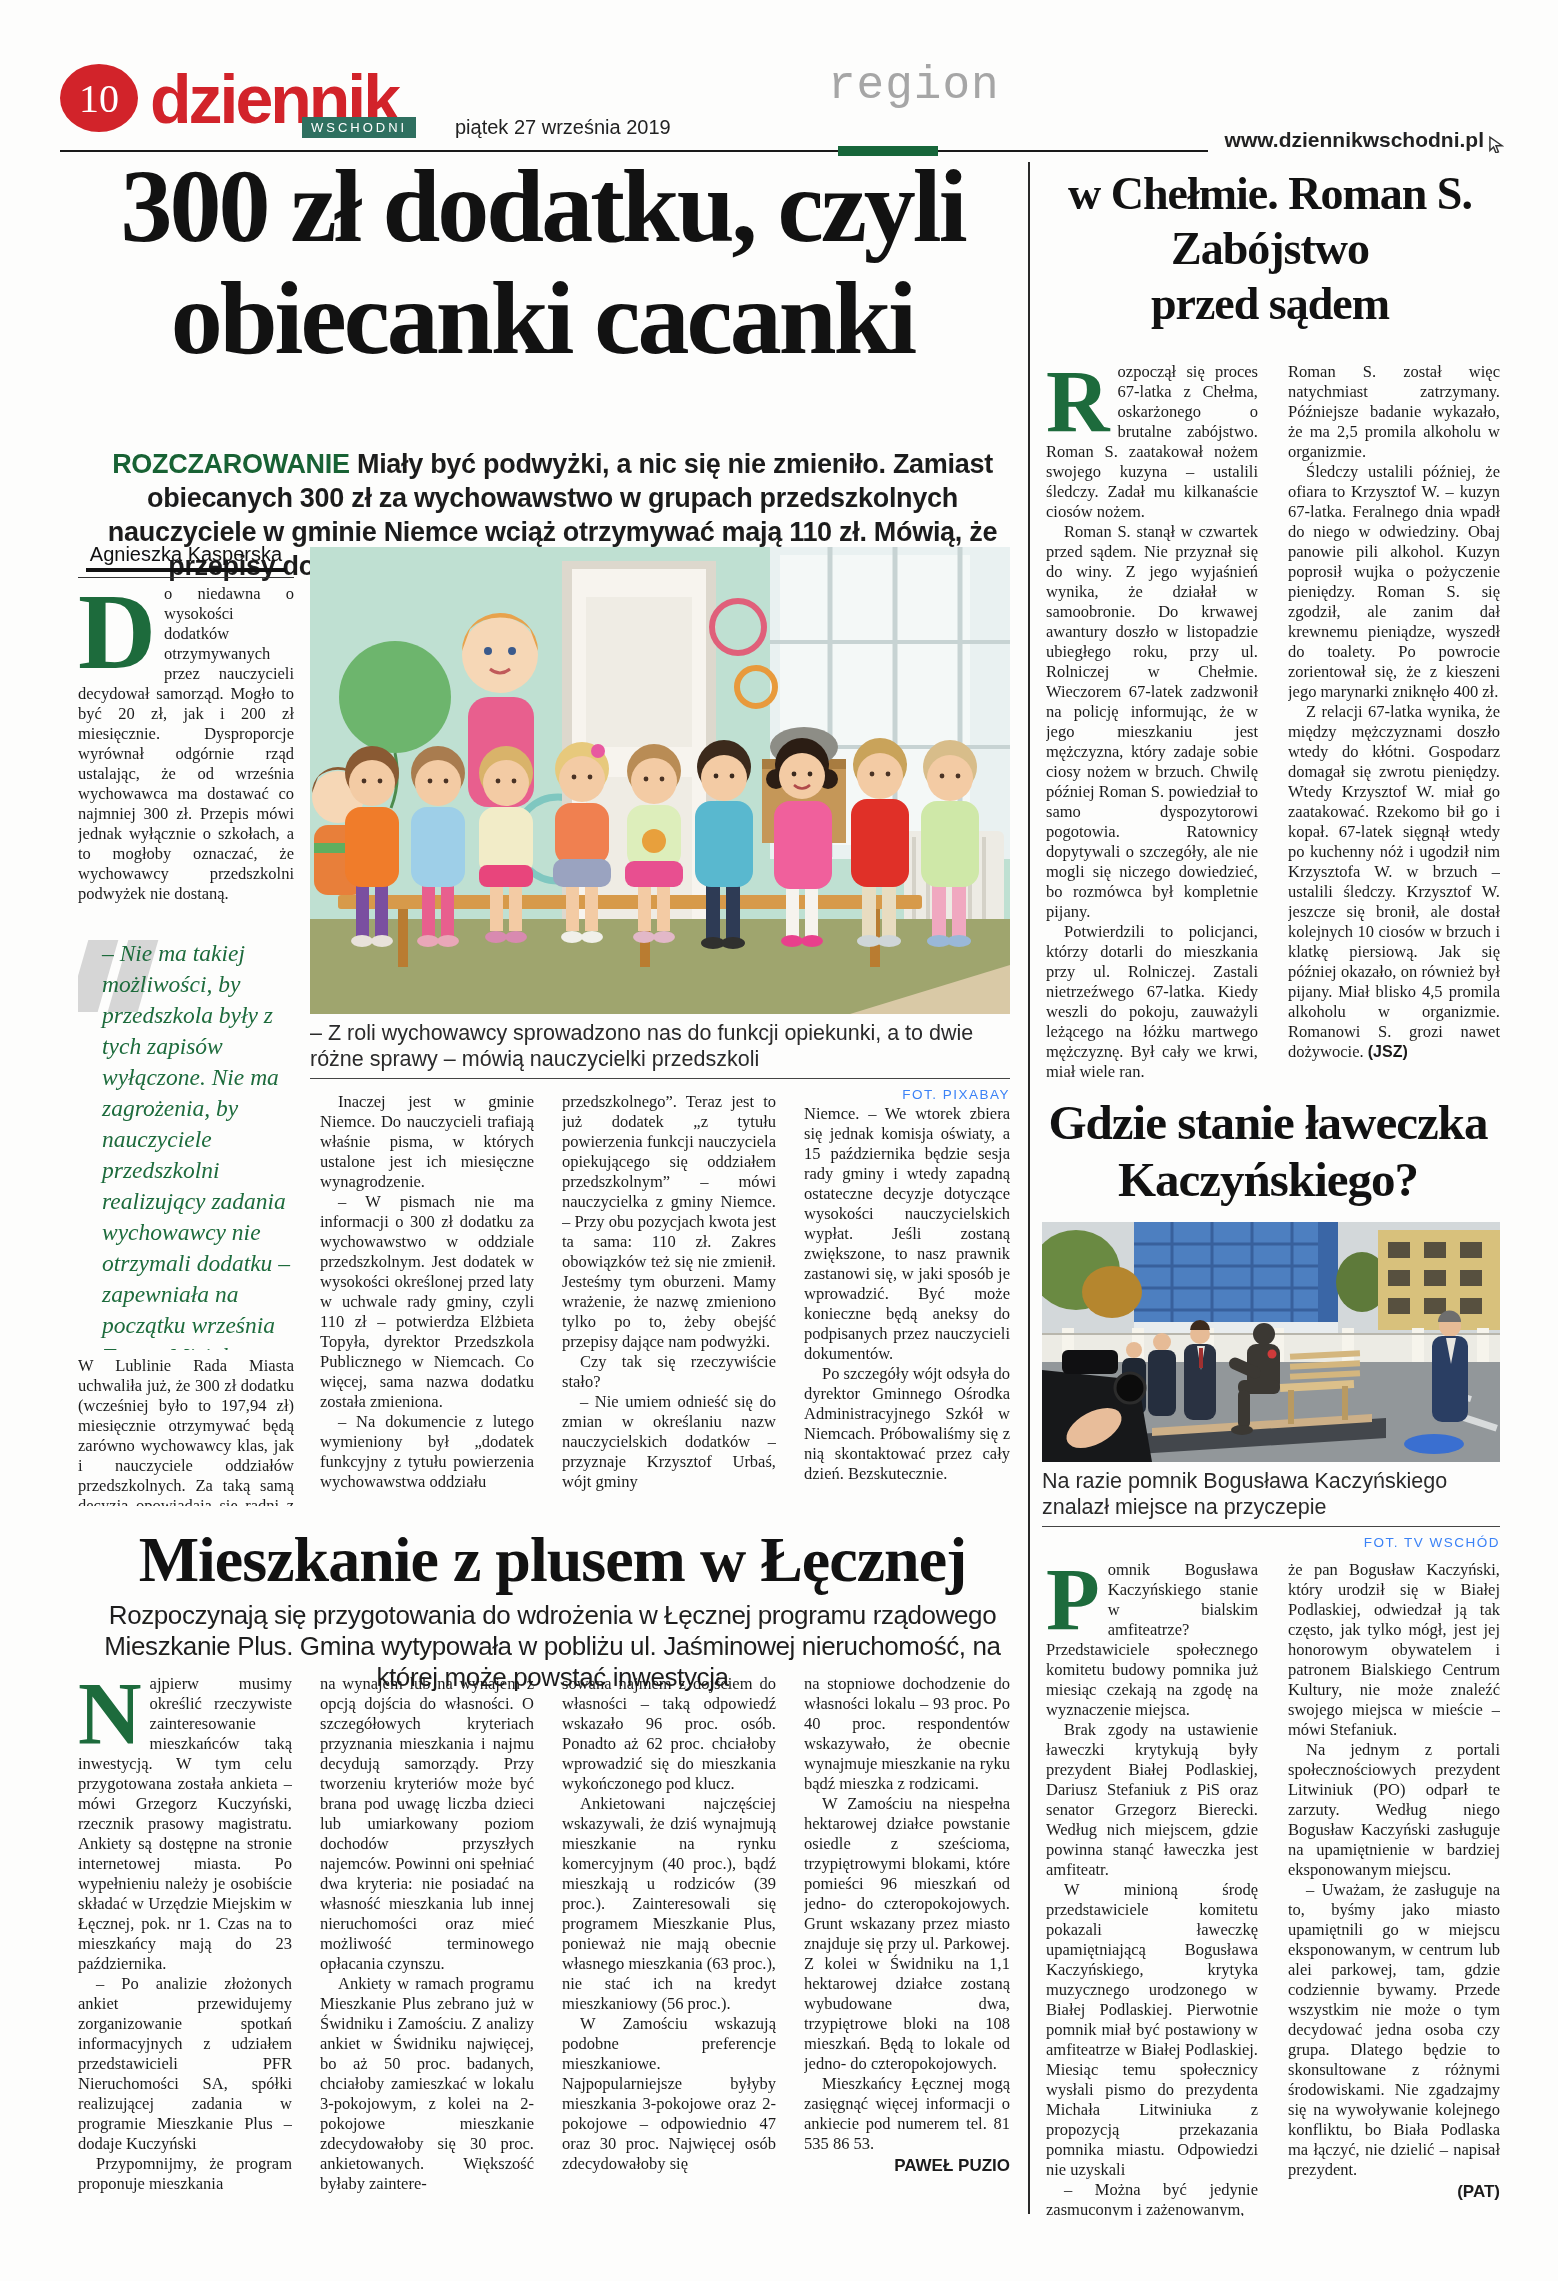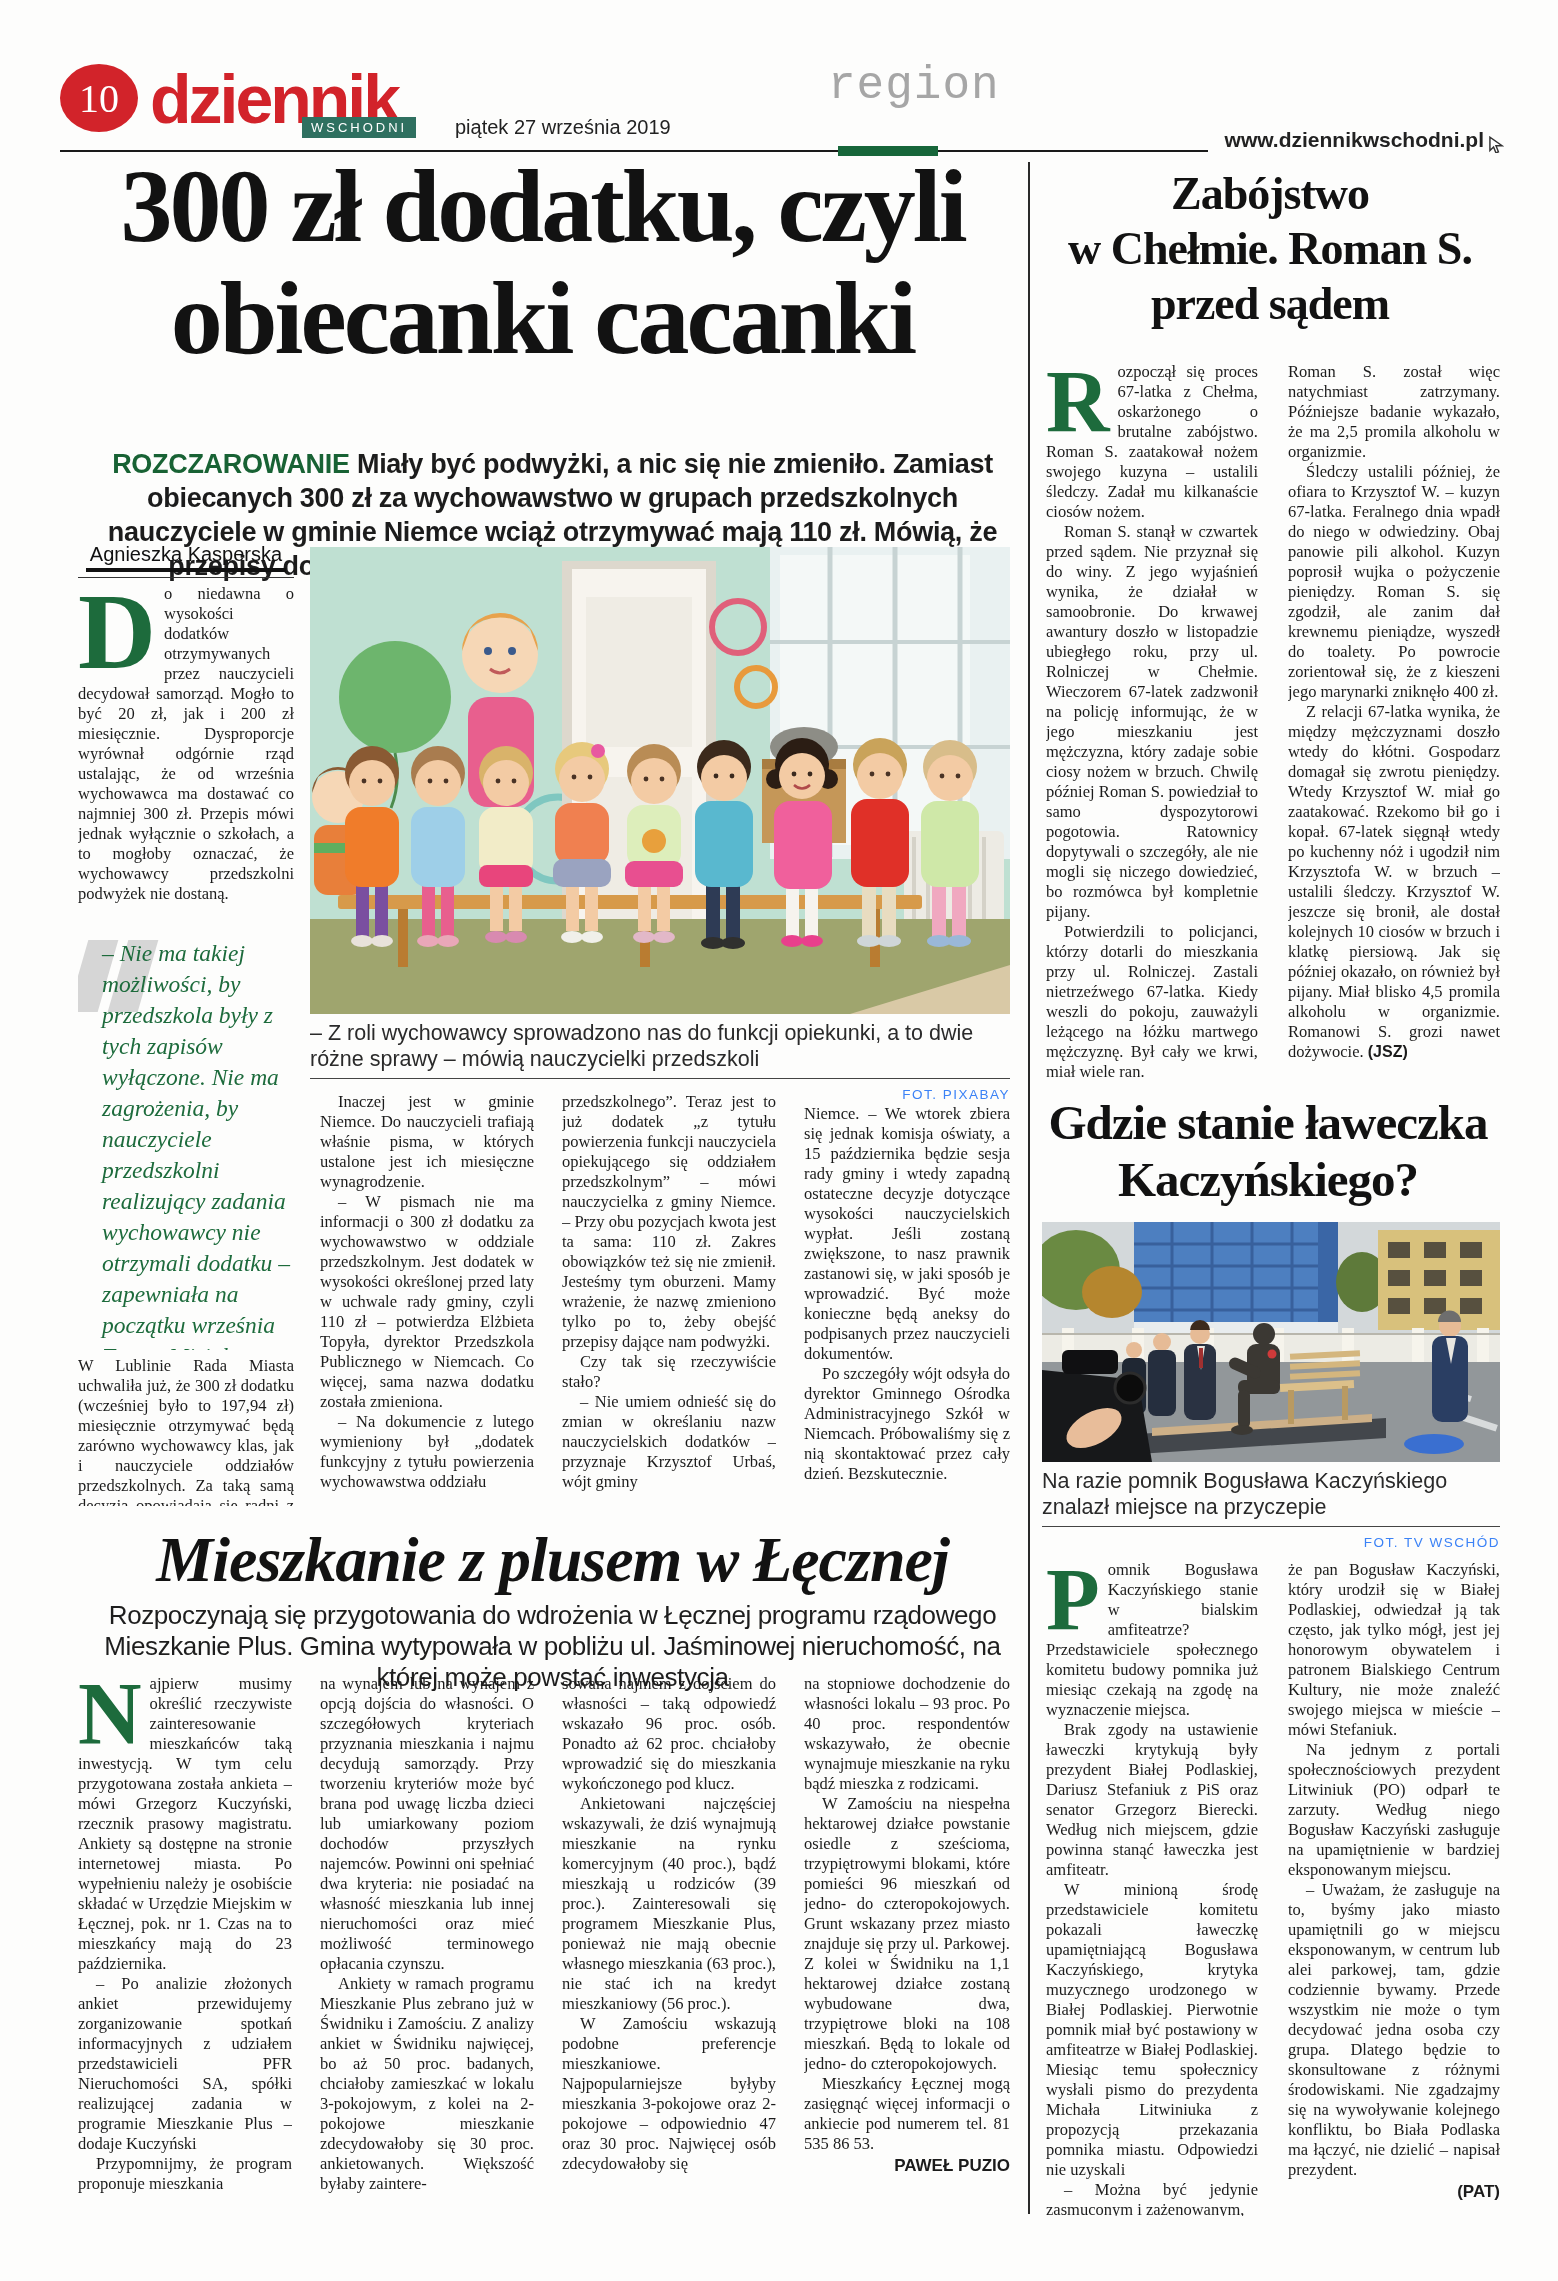--- a/index.html
+++ b/index.html
@@ -63,21 +63,21 @@
   .credit{display:block;text-align:right;font-size:13.5px;color:#3b82f6;letter-spacing:1.5px;
         margin-top:3px;font-family:"Liberation Sans",sans-serif;}
   
   .vdivider{position:absolute;left:1028px;top:162px;width:2px;height:2052px;background:#2a2a2a;}
   .crimehead{position:absolute;left:1040px;top:166px;width:460px;text-align:center;
         font-weight:bold;font-size:46px;line-height:55px;letter-spacing:-1px;color:#121212;}
   .benchhead{position:absolute;left:1036px;top:1094px;width:464px;text-align:center;
         font-weight:bold;font-size:49px;line-height:57px;letter-spacing:-1px;color:#121212;}
   
   .househead{position:absolute;left:85px;top:1526px;width:935px;text-align:center;
-        font-weight:bold;font-size:64px;line-height:68px;letter-spacing:-1px;color:#121212;font-style:italic;}
+        font-weight:bold;font-size:64px;line-height:68px;letter-spacing:-1px;color:#121212;}
   .housesub{position:absolute;left:85px;top:1600px;width:935px;text-align:center;
         font-family:"Liberation Sans",sans-serif;font-size:26px;line-height:31px;color:#1e1e1e;
         letter-spacing:-0.4px;}
 </style>
 </head>
 <body>
 
 <div class="page">
 
   <div class="pagenum">
@@ -290,22 +290,22 @@
     <p class="bp">– Nie umiem odnieść się do zmian w określaniu nazw nauczycielskich dodatków – przyznaje Krzysztof Urbaś, wójt gminy</p>
   </div>
   <div class="col" style="left:804px;top:1092px;width:206px;height:468px;margin-top:12px;">
     <p class="bp noind">Niemce. – We wtorek zbiera się jednak komisja oświaty, a 15 października będzie sesja rady gminy i wtedy zapadną ostateczne decyzje dotyczące wysokości nauczycielskich wypłat. Jeśli zostaną zwiększone, to nasz prawnik zastanowi się, w jaki sposób je wprowadzić. Być może konieczne będą aneksy do podpisanych przez nauczycieli dokumentów.</p>
     <p class="bp">Po szczegóły wójt odsyła do dyrektor Gminnego Ośrodka Administracyjnego Szkół w Niemcach. Próbowaliśmy się z nią skontaktować przez cały dzień. Bezskutecznie.</p>
   </div>
 
   <div class="vdivider"></div>
 
   <div class="crimehead">
+    <div>w Chełmie. Roman S.</div>
     <div>Zabójstwo</div>
-    <div>w Chełmie. Roman S.</div>
     <div>przed sądem</div>
   </div>
   <div class="col" style="left:1046px;top:362px;width:212px;height:724px;">
     <p class="bp"><span class="dropcap">R</span><span>ozpoczął się proces 67-latka z Chełma, oskarżonego o brutalne zabójstwo. Roman S. zaatakował nożem swojego kuzyna – ustalili śledczy. Zadał mu kilkanaście ciosów nożem.</span></p>
     <p class="bp">Roman S. stanął w czwartek przed sądem. Nie przyznał się do winy. Z jego wyjaśnień wynika, że działał w samoobronie. Do krwawej awantury doszło w listopadzie ubiegłego roku, przy ul. Rolniczej w Chełmie. Wieczorem 67-latek zadzwonił na policję informując, że w jego mieszkaniu jest mężczyzna, który zadaje sobie ciosy nożem w brzuch. Chwilę później Roman S. powiedział to samo dyspozytorowi pogotowia. Ratownicy dopytywali o szczegóły, ale nie mogli się niczego dowiedzieć, bo rozmówca był kompletnie pijany.</p>
     <p class="bp">Potwierdzili to policjanci, którzy dotarli do mieszkania przy ul. Rolniczej. Zastali nietrzeźwego 67-latka. Kiedy weszli do pokoju, zauważyli leżącego na łóżku martwego mężczyznę. Był cały we krwi, miał wiele ran.</p>
   </div>
   <div class="col" style="left:1288px;top:362px;width:212px;height:724px;">
     <p class="bp noind">Roman S. został więc natychmiast zatrzymany. Późniejsze badanie wykazało, że ma 2,5 promila alkoholu w organizmie.</p>
     <p class="bp">Śledczy ustalili później, że ofiara to Krzysztof W. – kuzyn 67-latka. Feralnego dnia wpadł do niego w odwiedziny. Obaj panowie pili alkohol. Kuzyn poprosił wujka o pożyczenie pieniędzy. Roman S. się zgodził, ale zanim dał krewnemu pieniądze, wyszedł do toalety. Po powrocie zorientował się, że z kieszeni jego marynarki zniknęło 400 zł.</p>

